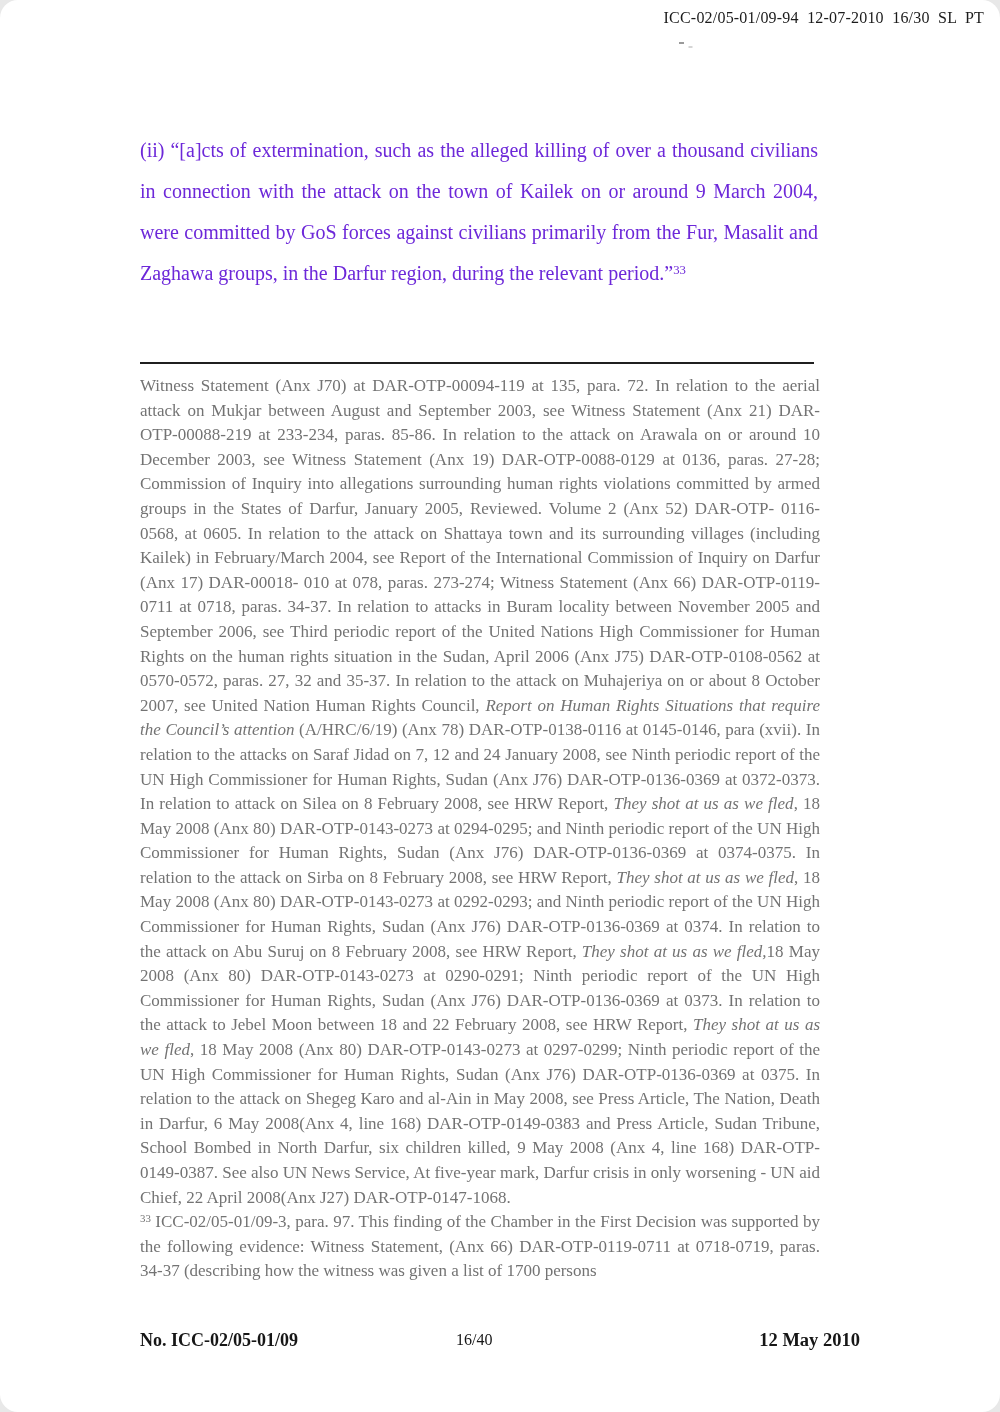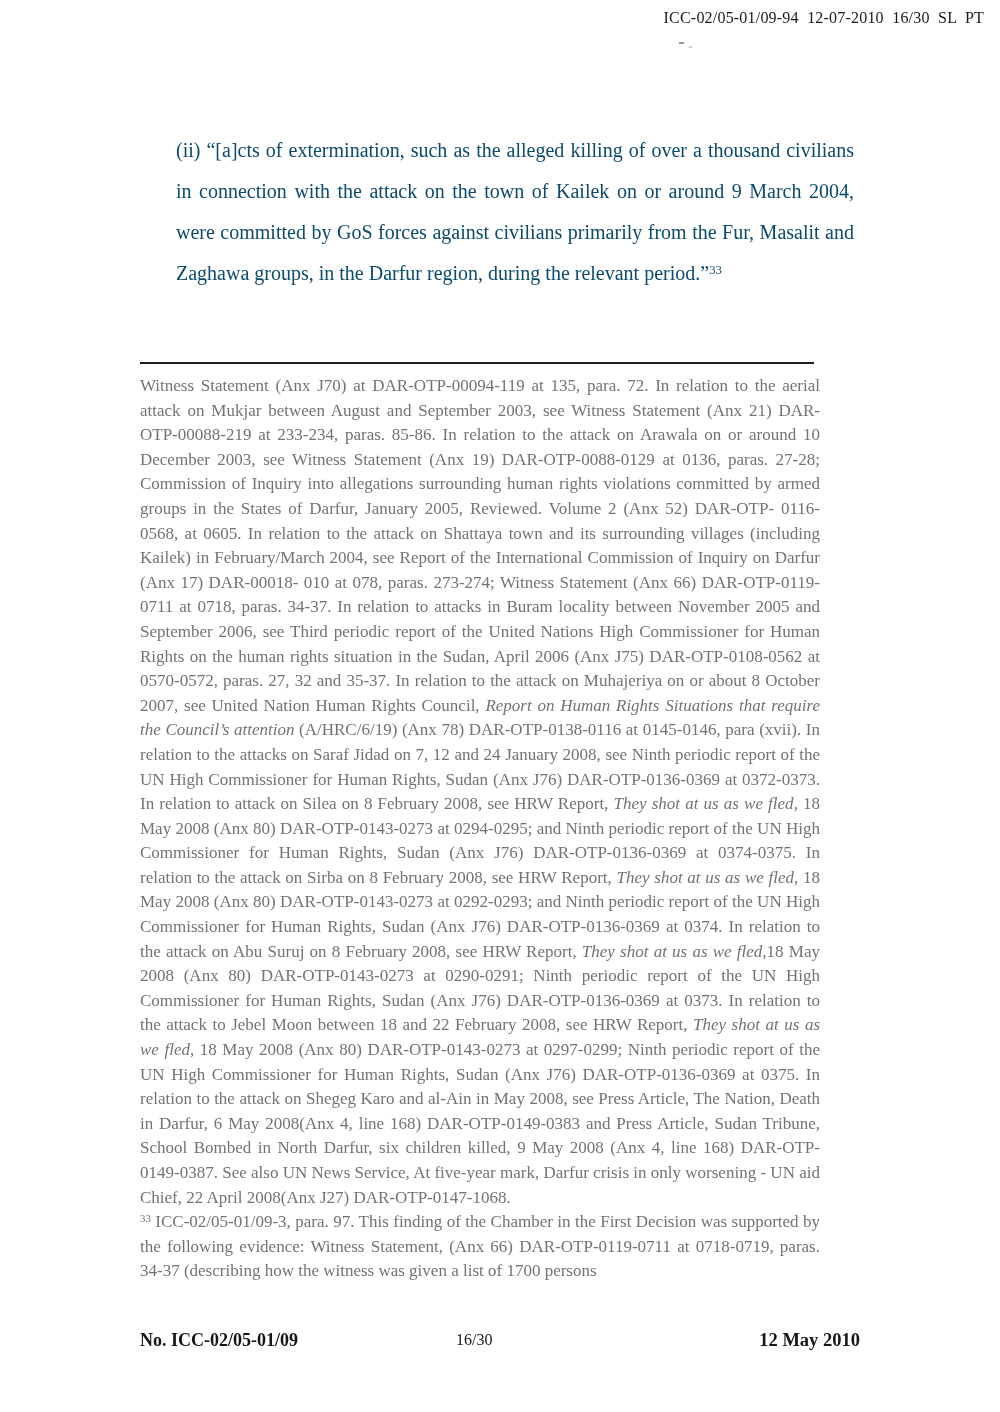--- a/index.html
+++ b/index.html
@@ -5,20 +5,21 @@
   html, body { margin: 0; padding: 0; background: #e8e8e8; }
   .page {
     position: relative;
     width: 1000px;
     height: 1412px;
     margin: 0 auto;
     background: #ffffff;
     color: #161616;
     font-family: "Liberation Serif", "DejaVu Serif", serif;
     overflow: hidden;
+    border-radius: 18px;
   }
   .header-stamp {
     position: absolute;
     top: 8px;
     right: 16px;
     font-size: 16px;
     line-height: 19px;
     white-space: pre;
     letter-spacing: 0.2px;
     color: #1b1b1b;
@@ -34,22 +35,21 @@
   }
   .main-paragraph {
     position: absolute;
     left: 140px;
     top: 130px;
     width: 678px;
     font-size: 20px;
     line-height: 41px;
     text-align: justify;
     text-justify: inter-word;
-    color: #0c4a6e;
-    margin-left: 36px;
+    color: #6d28d9;
   }
   .footnote-separator {
     position: absolute;
     left: 140px;
     top: 362px;
     width: 674px;
     height: 2px;
     background: #1f1f1f;
   }
   .footnotes {
@@ -114,17 +114,17 @@
 
   <div class="footnote-separator"></div>
 
   <div class="footnotes">
     <p class="footnote"><span class="regular">Witness Statement (Anx J70) at DAR-OTP-00094-119 at 135, para. 72. In relation to the aerial attack on Mukjar between August and September 2003, see Witness Statement (Anx 21) DAR-OTP-00088-219 at 233-234, paras. 85-86. In relation to the attack on Arawala on or around 10 December 2003, see Witness Statement (Anx 19) DAR-OTP-0088-0129 at 0136, paras. 27-28; Commission of Inquiry into allegations surrounding human rights violations committed by armed groups in the States of Darfur, January 2005, Reviewed. Volume 2 (Anx 52) DAR-OTP- 0116-0568, at 0605. In relation to the attack on Shattaya town and its surrounding villages (including Kailek) in February/March 2004, see Report of the International Commission of Inquiry on Darfur (Anx 17) DAR-00018- 010 at 078, paras. 273-274; Witness Statement (Anx 66) DAR-OTP-0119-0711 at 0718, paras. 34-37. In relation to attacks in Buram locality between November 2005 and September 2006, see Third periodic report of the United Nations High Commissioner for Human Rights on the human rights situation in the Sudan, April 2006 (Anx J75) DAR-OTP-0108-0562 at 0570-0572, paras. 27, 32 and 35-37. In relation to the attack on Muhajeriya on or about 8 October 2007, see United Nation Human Rights Council, </span><span class="italic">Report on Human Rights Situations that require the Council’s attention</span><span class="regular"> (A/HRC/6/19) (Anx 78) DAR-OTP-0138-0116 at 0145-0146, para (xvii). In relation to the attacks on Saraf Jidad on 7, 12 and 24 January 2008, see Ninth periodic report of the UN High Commissioner for Human Rights, Sudan (Anx J76) DAR-OTP-0136-0369 at 0372-0373. In relation to attack on Silea on 8 February 2008, see HRW Report, </span><span class="italic">They shot at us as we fled</span><span class="regular">, 18 May 2008 (Anx 80) DAR-OTP-0143-0273 at 0294-0295; and Ninth periodic report of the UN High Commissioner for Human Rights, Sudan (Anx J76) DAR-OTP-0136-0369 at 0374-0375. In relation to the attack on Sirba on 8 February 2008, see HRW Report, </span><span class="italic">They shot at us as we fled</span><span class="regular">, 18 May 2008 (Anx 80) DAR-OTP-0143-0273 at 0292-0293; and Ninth periodic report of the UN High Commissioner for Human Rights, Sudan (Anx J76) DAR-OTP-0136-0369 at 0374. In relation to the attack on Abu Suruj on 8 February 2008, see HRW Report, </span><span class="italic">They shot at us as we fled,</span><span class="regular">18 May 2008 (Anx 80) DAR-OTP-0143-0273 at 0290-0291; Ninth periodic report of the UN High Commissioner for Human Rights, Sudan (Anx J76) DAR-OTP-0136-0369 at 0373. In relation to the attack to Jebel Moon between 18 and 22 February 2008, see HRW Report, </span><span class="italic">They shot at us as we fled</span><span class="regular">, 18 May 2008 (Anx 80) DAR-OTP-0143-0273 at 0297-0299; Ninth periodic report of the UN High Commissioner for Human Rights, Sudan (Anx J76) DAR-OTP-0136-0369 at 0375. In relation to the attack on Shegeg Karo and al-Ain in May 2008, see Press Article, The Nation, Death in Darfur, 6 May 2008(Anx 4, line 168) DAR-OTP-0149-0383 and Press Article, Sudan Tribune, School Bombed in North Darfur, six children killed, 9 May 2008 (Anx 4, line 168) DAR-OTP-0149-0387. See also UN News Service, At five-year mark, Darfur crisis in only worsening - UN aid Chief, 22 April 2008(Anx J27) DAR-OTP-0147-1068.</span></p>
     <p class="footnote"><span class="sup">33</span><span class="regular"> ICC-02/05-01/09-3, para. 97. This finding of the Chamber in the First Decision was supported by the following evidence: Witness Statement, (Anx 66) DAR-OTP-0119-0711 at 0718-0719, paras. 34-37 (describing how the witness was given a list of 1700 persons</span></p>
   </div>
 
   <div class="page-footer">
     <span class="footer-case">No. ICC-02/05-01/09</span>
-    <span class="footer-page">16/30</span>
+    <span class="footer-page">16/40</span>
     <span class="footer-date">12 May 2010</span>
   </div>
 
 </div>
 
 </body></html>

